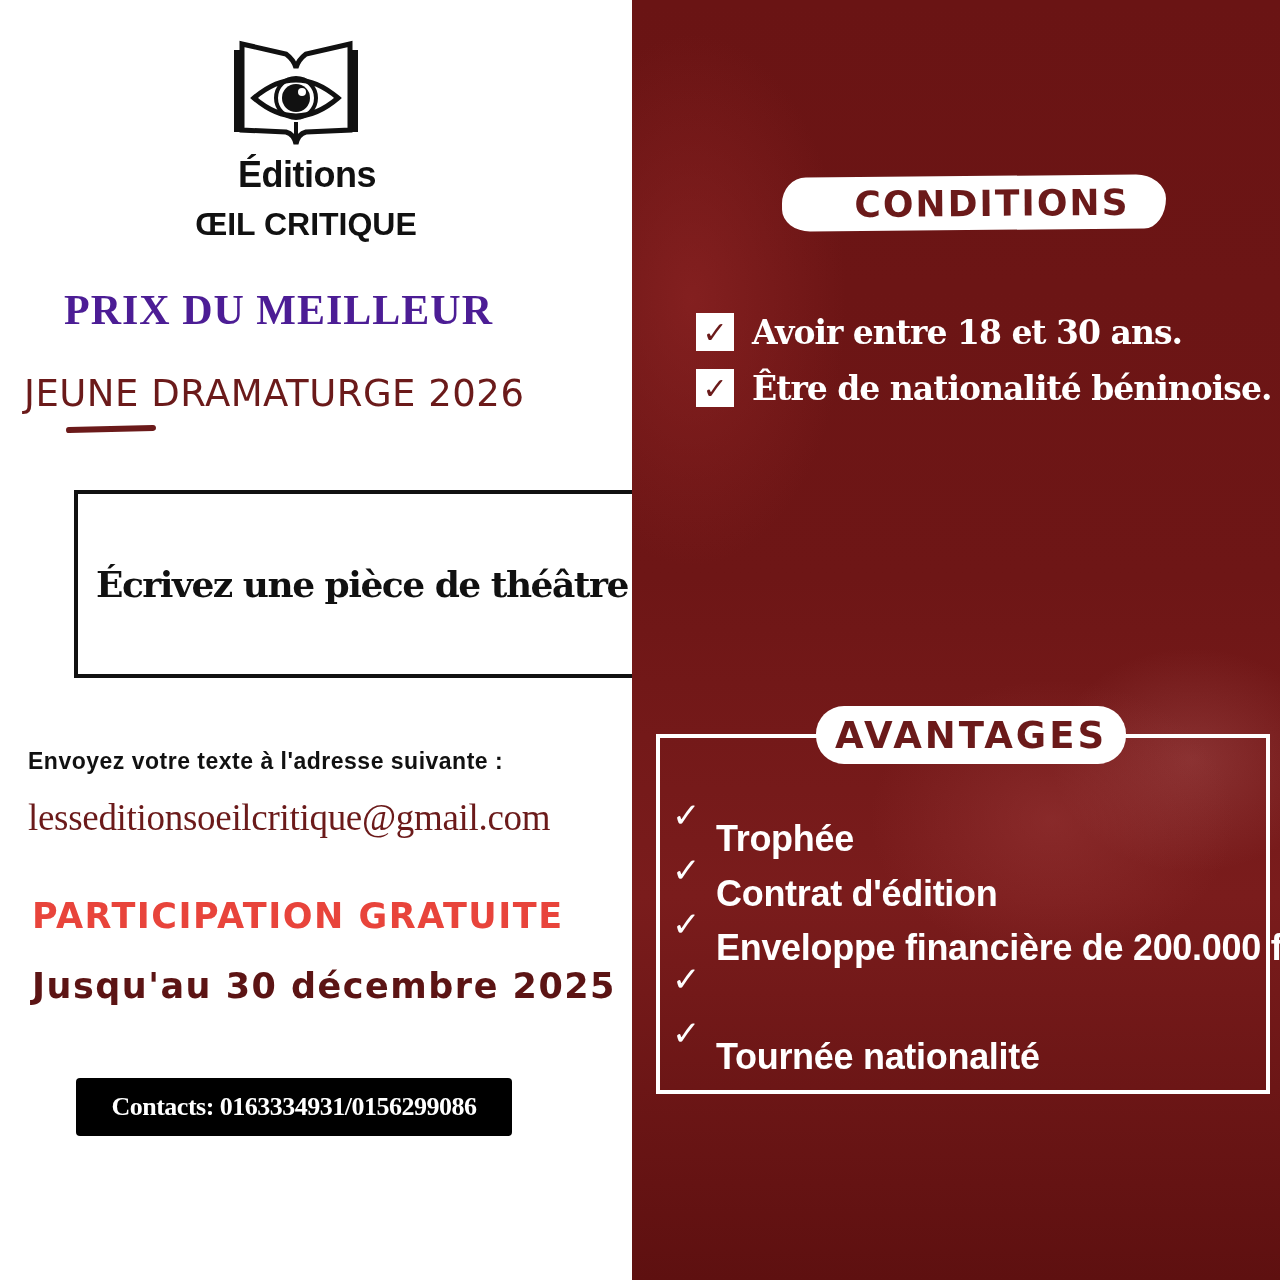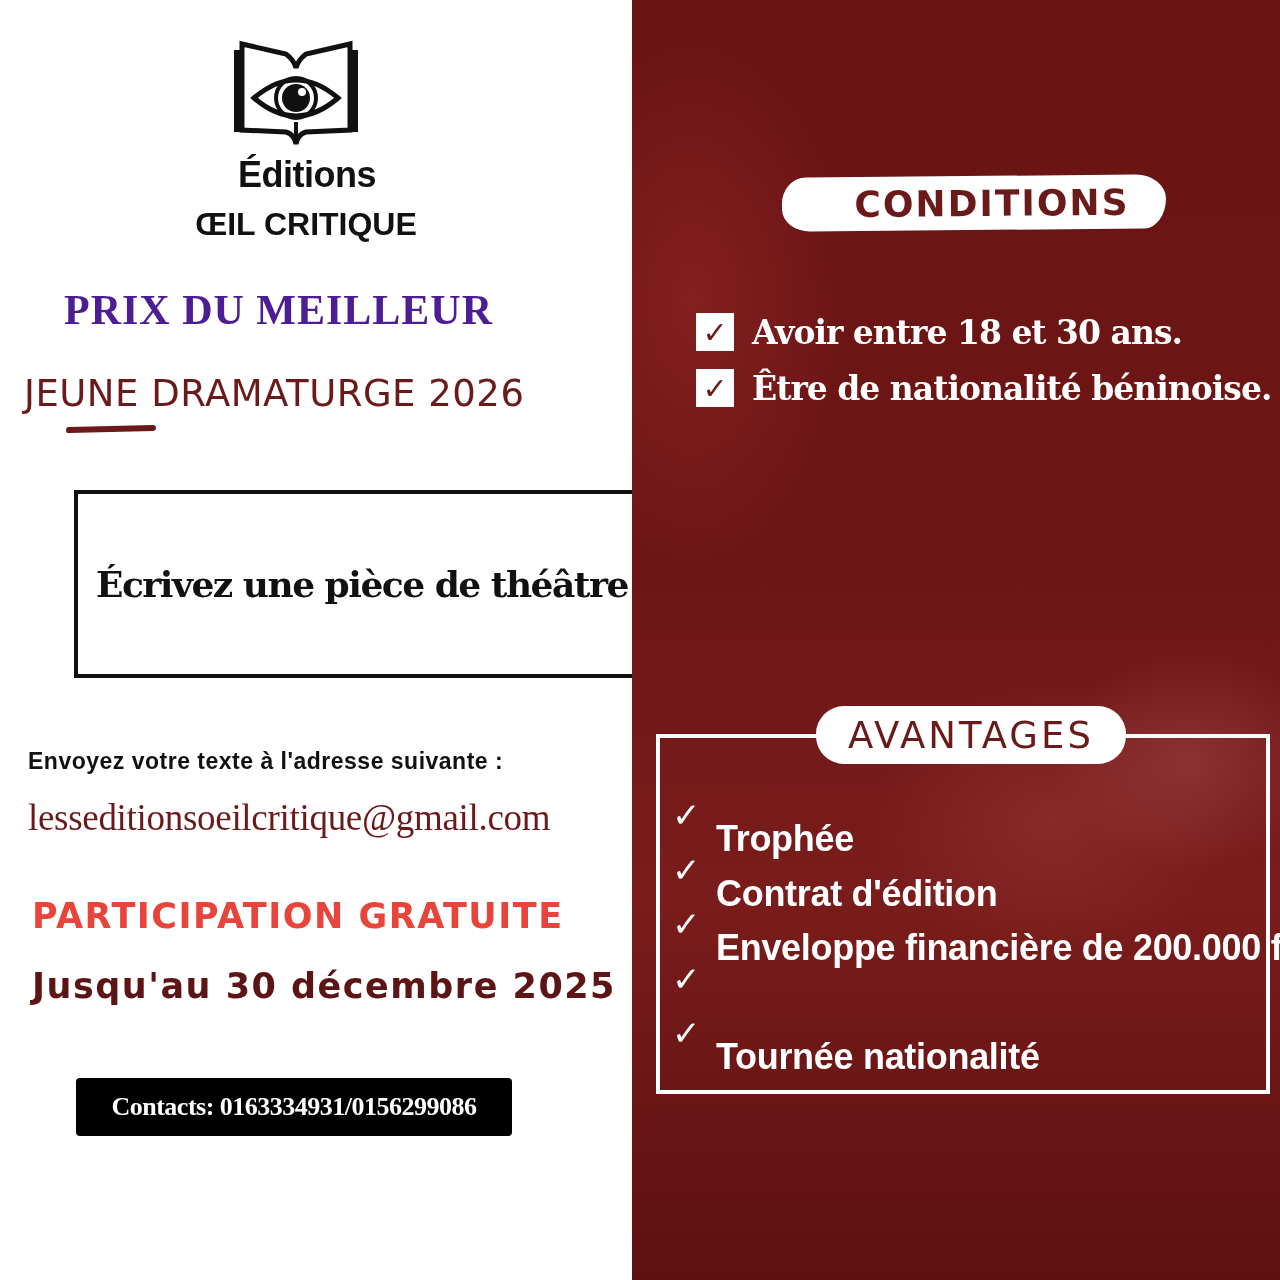--- a/index.html
+++ b/index.html
@@ -61,21 +61,21 @@
     .cond-item { display: flex; align-items: center; height: 56px; }
     .checkbox { width: 38px; height: 38px; background: #fff; margin-right: 18px; display: flex; align-items: center;
       justify-content: center; color: #6b1a1a; font-size: 30px; font-weight: bold; }
     .cond-text { font-family: "DejaVu Serif", serif; font-weight: bold; font-size: 33px; color: #fff;
       letter-spacing: -1px; white-space: nowrap; }
 
     .adv-frame { position: absolute; left: 24px; top: 734px; width: 614px; height: 360px; border: 4px solid #fff;
       border-right-width: 4px; }
     .adv-badge { position: absolute; left: 184px; top: 706px; width: 310px; height: 58px; background: #fff;
       border-radius: 28px; display: flex; align-items: center; justify-content: center; }
-    .adv-badge span { font-family: "DejaVu Sans", sans-serif; font-weight: normal; font-size: 37px; color: #6b1a1a;
+    .adv-badge span { font-family: "DejaVu Sans", sans-serif; font-weight: bold; font-size: 37px; color: #6b1a1a;
       letter-spacing: 3px; }
     .adv-list { position: absolute; left: 40px; top: 788px; }
     .adv-item { display: flex; align-items: center; height: 54.5px; }
     .adv-check { font-family: "DejaVu Sans", sans-serif; font-size: 34px; color: #fff; font-weight: bold; width: 44px; }
     .adv-text { font-family: Liberation Sans, sans-serif; font-size: 36px; color: #fff; font-weight: bold;
       white-space: nowrap; letter-spacing: -0.3px; margin-top: 48px; }
   </style>
 </head>
 <body>
 

